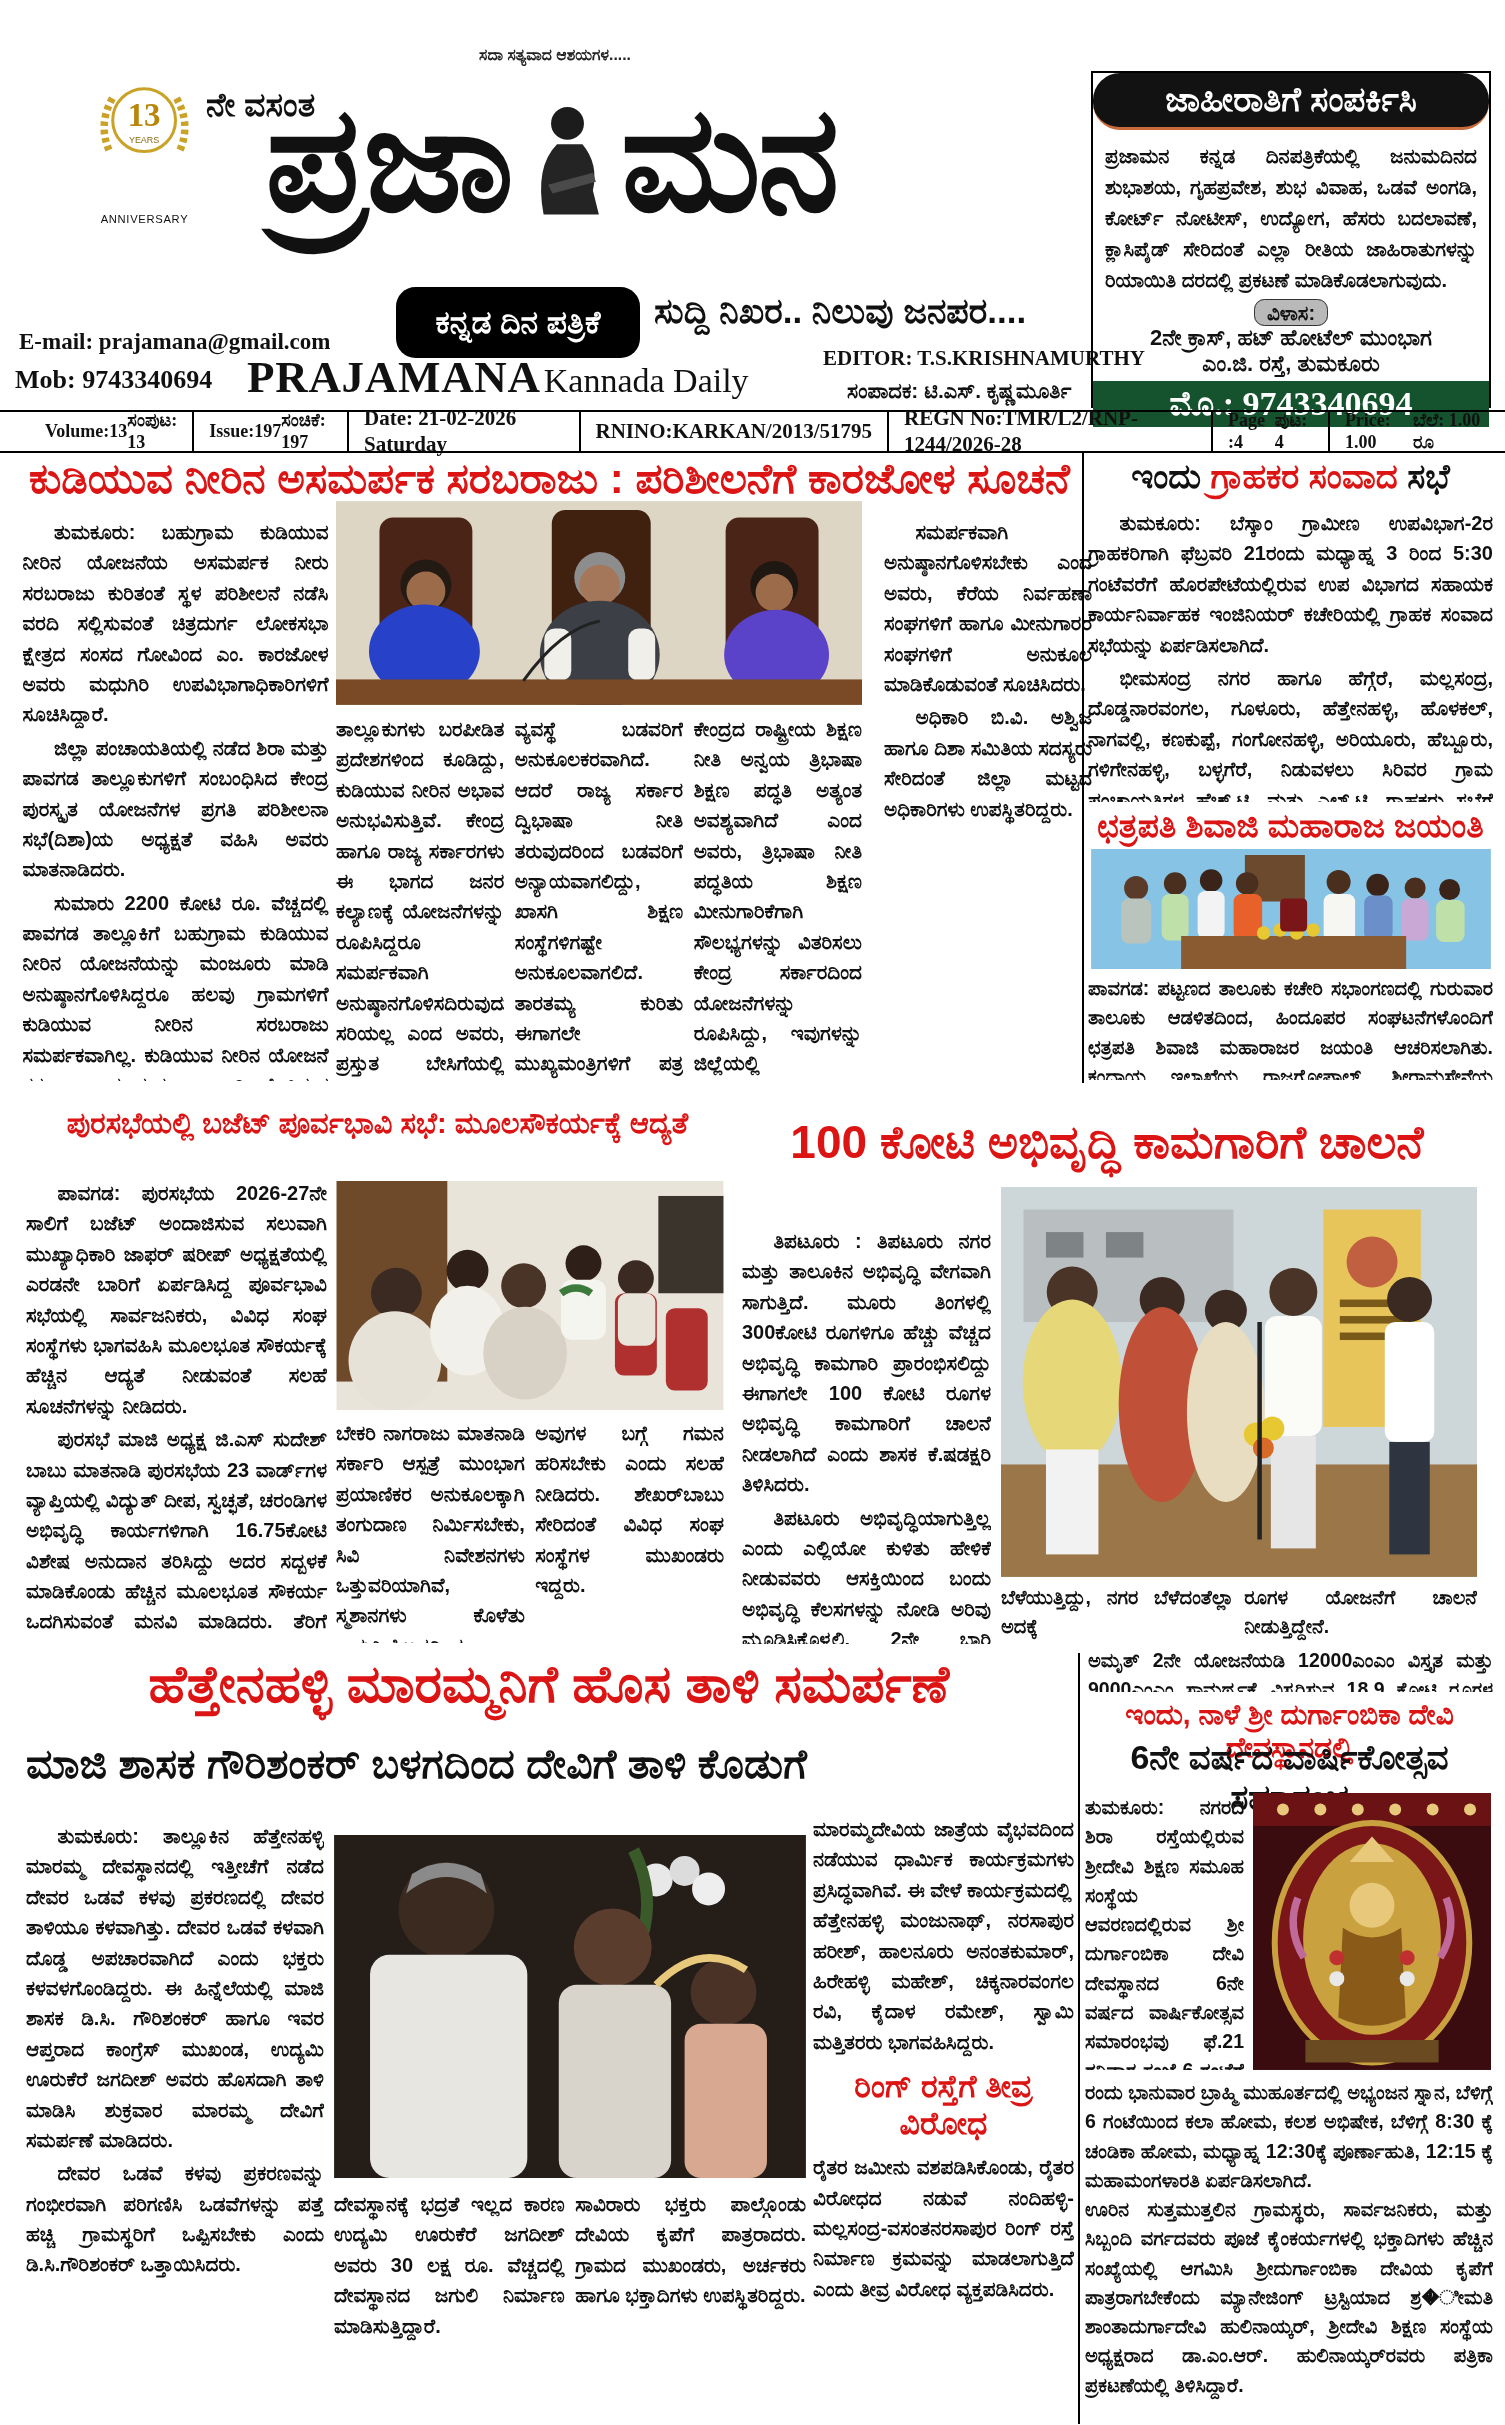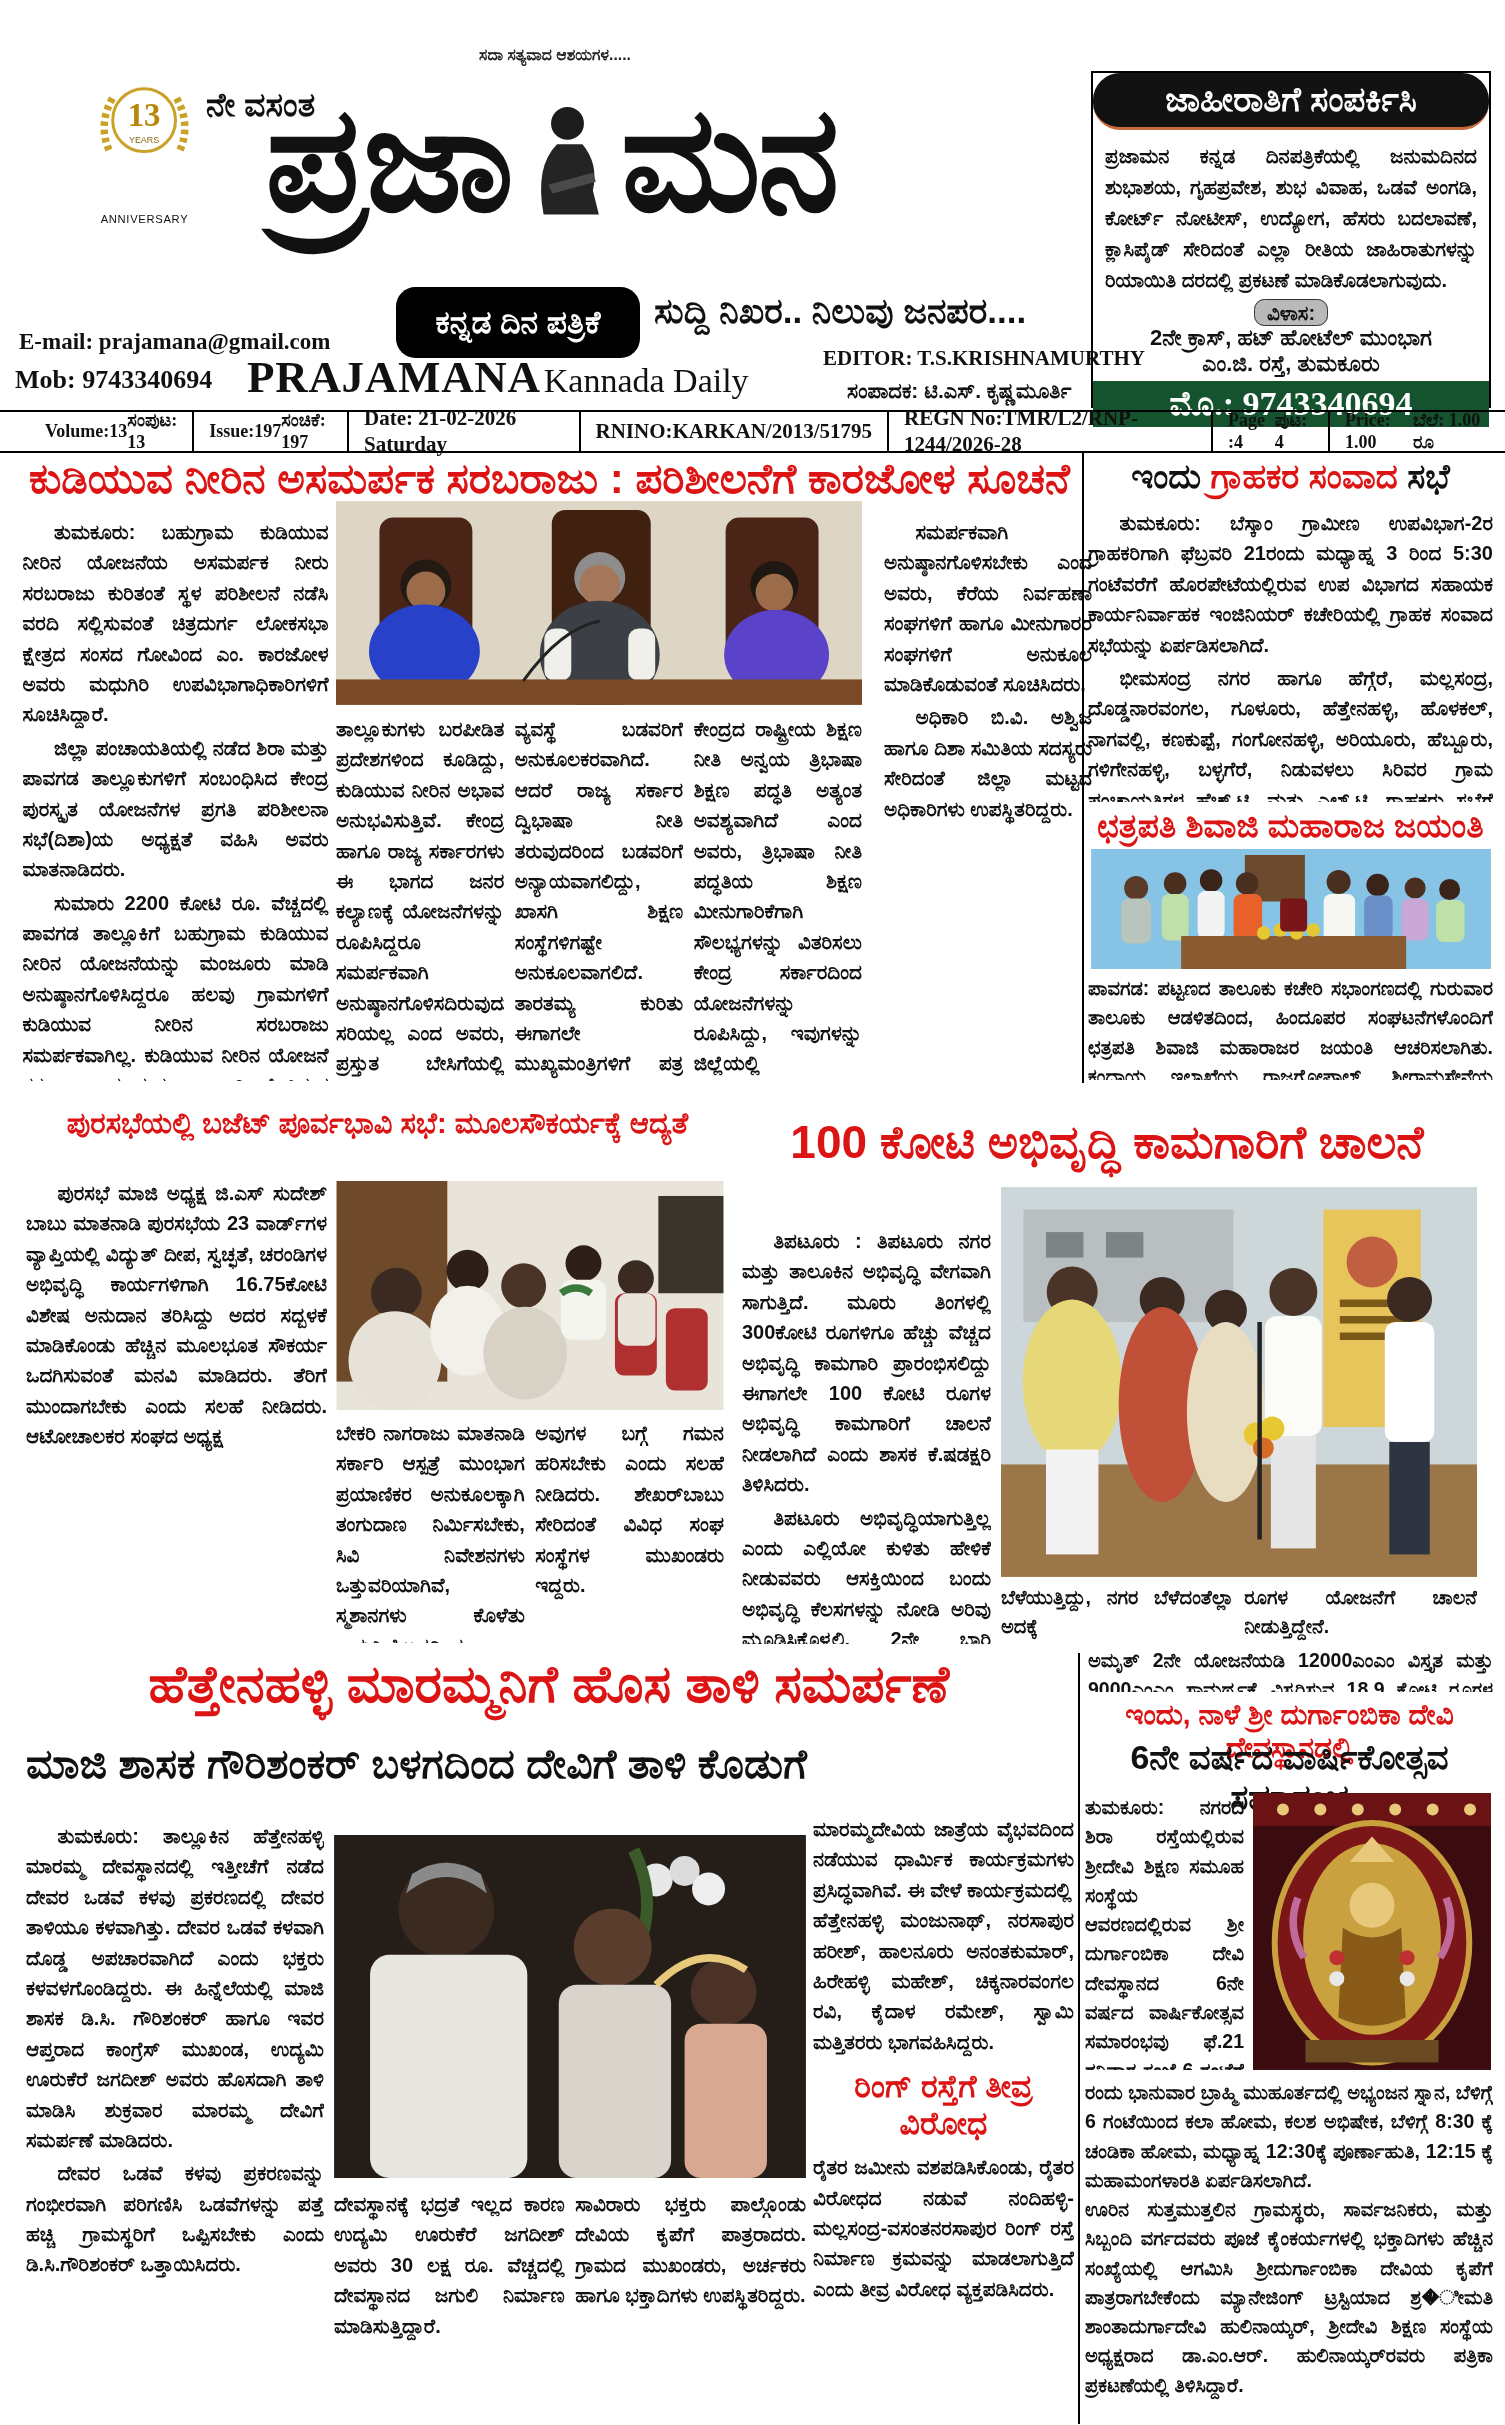--- a/index.html
+++ b/index.html
@@ -210,20 +210,21 @@
         <circle cx="252" cy="108" r="9" fill="#e8c832"></circle>
         <circle cx="274" cy="112" r="9" fill="#e8c832"></circle>
         <circle cx="296" cy="108" r="9" fill="#e8c832"></circle>
       <rect x="252" y="66" width="36" height="44" rx="6" fill="#7a1618"></rect>
     </svg>
   </div>
   <div class="col cap-txt just" style="left:1088px; top:974px; width:405px; height:106px;">ಪಾವಗಡ: ಪಟ್ಟಣದ ತಾಲೂಕು ಕಚೇರಿ ಸಭಾಂಗಣದಲ್ಲಿ ಗುರುವಾರ ತಾಲೂಕು ಆಡಳಿತದಿಂದ, ಹಿಂದೂಪರ ಸಂಘಟನೆಗಳೊಂದಿಗೆ ಛತ್ರಪತಿ ಶಿವಾಜಿ ಮಹಾರಾಜರ ಜಯಂತಿ ಆಚರಿಸಲಾಗಿತು. ಕಂದಾಯ ಇಲಾಖೆಯ ರಾಜಗೋಪಾಲ್, ಶ್ರೀರಾಮಸೇನೆಯ ಶೇಖರ್‌ಬಾಬು, ಅಲ್ಕುಂದರಾಜು, ರವಿ, ತೇಜ ರಾಯಲ್, ಹೊಸಕೋಟೆ ತೇಜು ಸೇರಿದಂತೆ ಕಚೇರಿ ಸಿಬ್ಬಂದಿಗಳು ಇದ್ದರು.</div>
 
   <div class="abs red ctr" style="left:27px; top:1108px; width:701px; font-size:29px; font-weight:bold; line-height:1.05;">ಪುರಸಭೆಯಲ್ಲಿ ಬಜೆಟ್ ಪೂರ್ವಭಾವಿ ಸಭೆ: ಮೂಲಸೌಕರ್ಯಕ್ಕೆ ಆದ್ಯತೆ</div>
   <div class="col body-txt just" style="left:26px; top:1178px; width:301px; height:465px;">
+    <p>ಪಾವಗಡ: ಪುರಸಭೆಯ 2026-27ನೇ ಸಾಲಿಗೆ ಬಜೆಟ್ ಅಂದಾಜಿಸುವ ಸಲುವಾಗಿ ಮುಖ್ಯಾಧಿಕಾರಿ ಜಾಫರ್ ಷರೀಪ್ ಅಧ್ಯಕ್ಷತೆಯಲ್ಲಿ ಎರಡನೇ ಬಾರಿಗೆ ಏರ್ಪಡಿಸಿದ್ದ ಪೂರ್ವಭಾವಿ ಸಭೆಯಲ್ಲಿ ಸಾರ್ವಜನಿಕರು, ವಿವಿಧ ಸಂಘ ಸಂಸ್ಥೆಗಳು ಭಾಗವಹಿಸಿ ಮೂಲಭೂತ ಸೌಕರ್ಯಕ್ಕೆ ಹೆಚ್ಚಿನ ಆದ್ಯತೆ ನೀಡುವಂತೆ ಸಲಹೆ ಸೂಚನೆಗಳನ್ನು ನೀಡಿದರು.</p>
     <p>ಪುರಸಭೆ ಮಾಜಿ ಅಧ್ಯಕ್ಷ ಜಿ.ಎಸ್ ಸುದೇಶ್ ಬಾಬು ಮಾತನಾಡಿ ಪುರಸಭೆಯ 23 ವಾರ್ಡ್‌ಗಳ ವ್ಯಾಪ್ತಿಯಲ್ಲಿ ವಿದ್ಯುತ್ ದೀಪ, ಸ್ವಚ್ಛತೆ, ಚರಂಡಿಗಳ ಅಭಿವೃದ್ಧಿ ಕಾರ್ಯಗಳಿಗಾಗಿ 16.75ಕೋಟಿ ವಿಶೇಷ ಅನುದಾನ ತರಿಸಿದ್ದು ಅದರ ಸದ್ಬಳಕೆ ಮಾಡಿಕೊಂಡು ಹೆಚ್ಚಿನ ಮೂಲಭೂತ ಸೌಕರ್ಯ ಒದಗಿಸುವಂತೆ ಮನವಿ ಮಾಡಿದರು. ತೆರಿಗೆ ಮುಂದಾಗಬೇಕು ಎಂದು ಸಲಹೆ ನೀಡಿದರು. ಆಟೋಚಾಲಕರ ಸಂಘದ ಅಧ್ಯಕ್ಷ</p>
   </div>
   <div class="ph" style="left:336px; top:1181px; width:388px; height:229px;">
     <svg viewBox="0 0 517 306">
       <rect width="517" height="306" fill="#e9e4da"></rect>
       <rect x="0" y="0" width="148" height="268" fill="#6e4a2a"></rect>
       <rect x="430" y="20" width="87" height="130" fill="#3a342c"></rect>
       <circle cx="80" cy="150" r="34" fill="#3a2a22"></circle>
         <ellipse cx="78" cy="240" rx="62" ry="66" fill="#e6e2d8"></ellipse>
       <circle cx="175" cy="120" r="28" fill="#2e2019"></circle>

